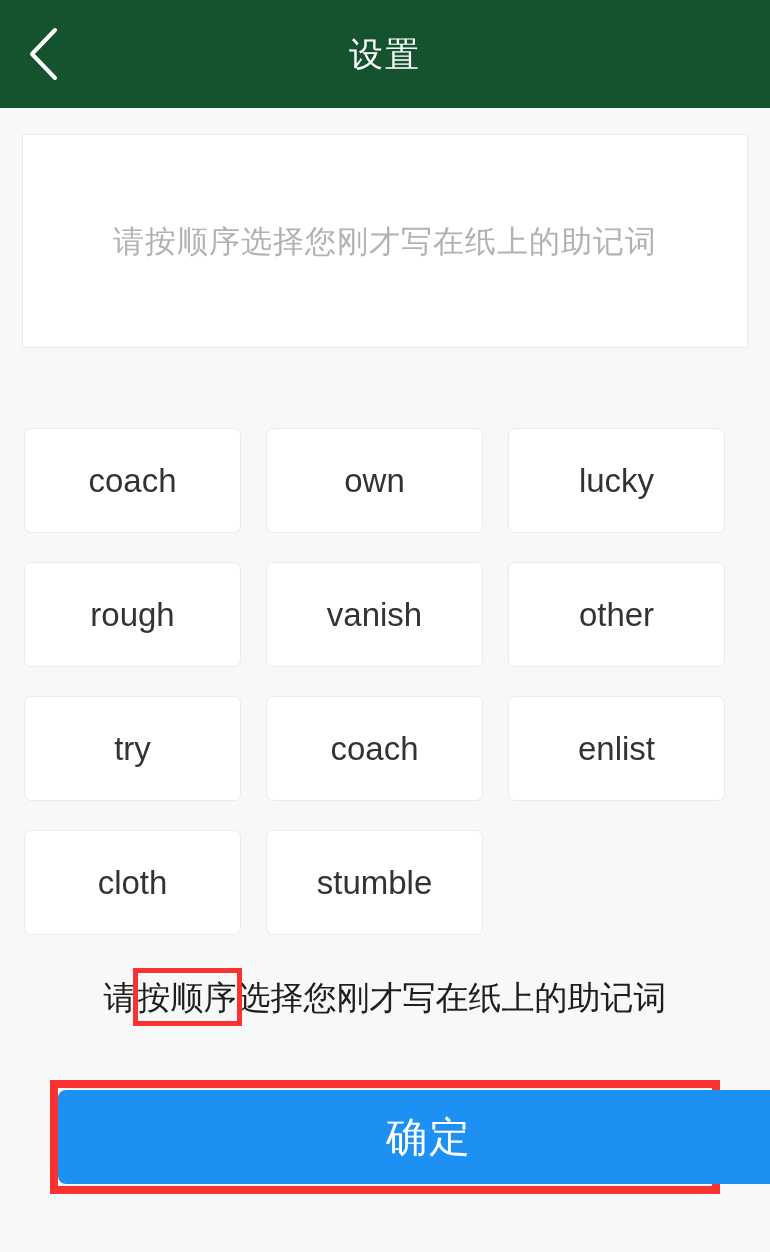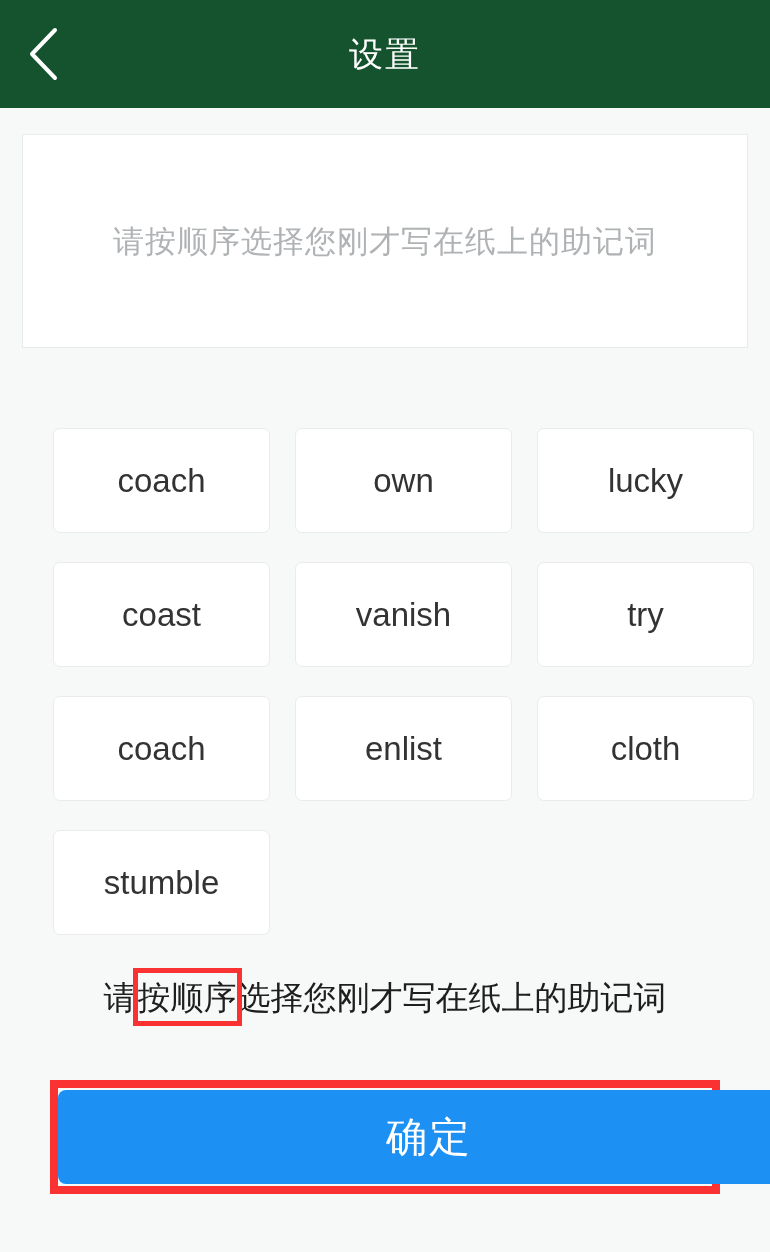--- a/index.html
+++ b/index.html
@@ -65,21 +65,21 @@
   .answer-placeholder {
     color: #b0b3b5;
     font-size: 31px;
     letter-spacing: 1px;
     line-height: 1;
   }
 
   
   .word-grid {
     position: absolute;
-    left: 53px;
+    left: 24px;
     top: 428px;
     width: 701px;
     display: grid;
     grid-template-columns: repeat(3, 217px);
     column-gap: 25px;
     row-gap: 29px;
   }
   .word-card {
     box-sizing: border-box;
     height: 105px;
@@ -184,24 +184,27 @@
   <div class="word-card">
     <span class="word-card-label">coach</span>
   </div>
   <div class="word-card">
     <span class="word-card-label">own</span>
   </div>
   <div class="word-card">
     <span class="word-card-label">lucky</span>
   </div>
   <div class="word-card">
-    <span class="word-card-label">coast</span>
+    <span class="word-card-label">rough</span>
   </div>
   <div class="word-card">
     <span class="word-card-label">vanish</span>
+  </div>
+  <div class="word-card">
+    <span class="word-card-label">other</span>
   </div>
   <div class="word-card">
     <span class="word-card-label">try</span>
   </div>
   <div class="word-card">
     <span class="word-card-label">coach</span>
   </div>
   <div class="word-card">
     <span class="word-card-label">enlist</span>
   </div>

